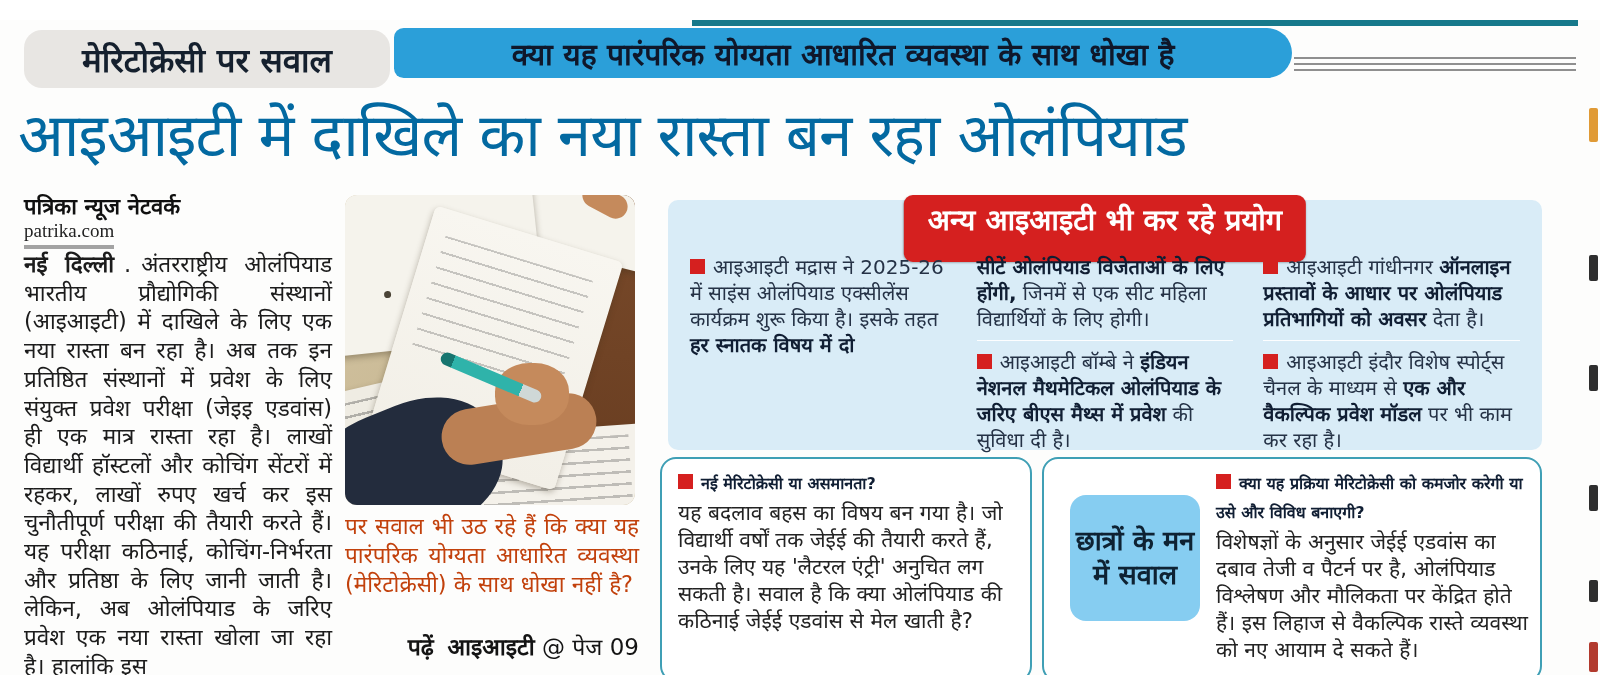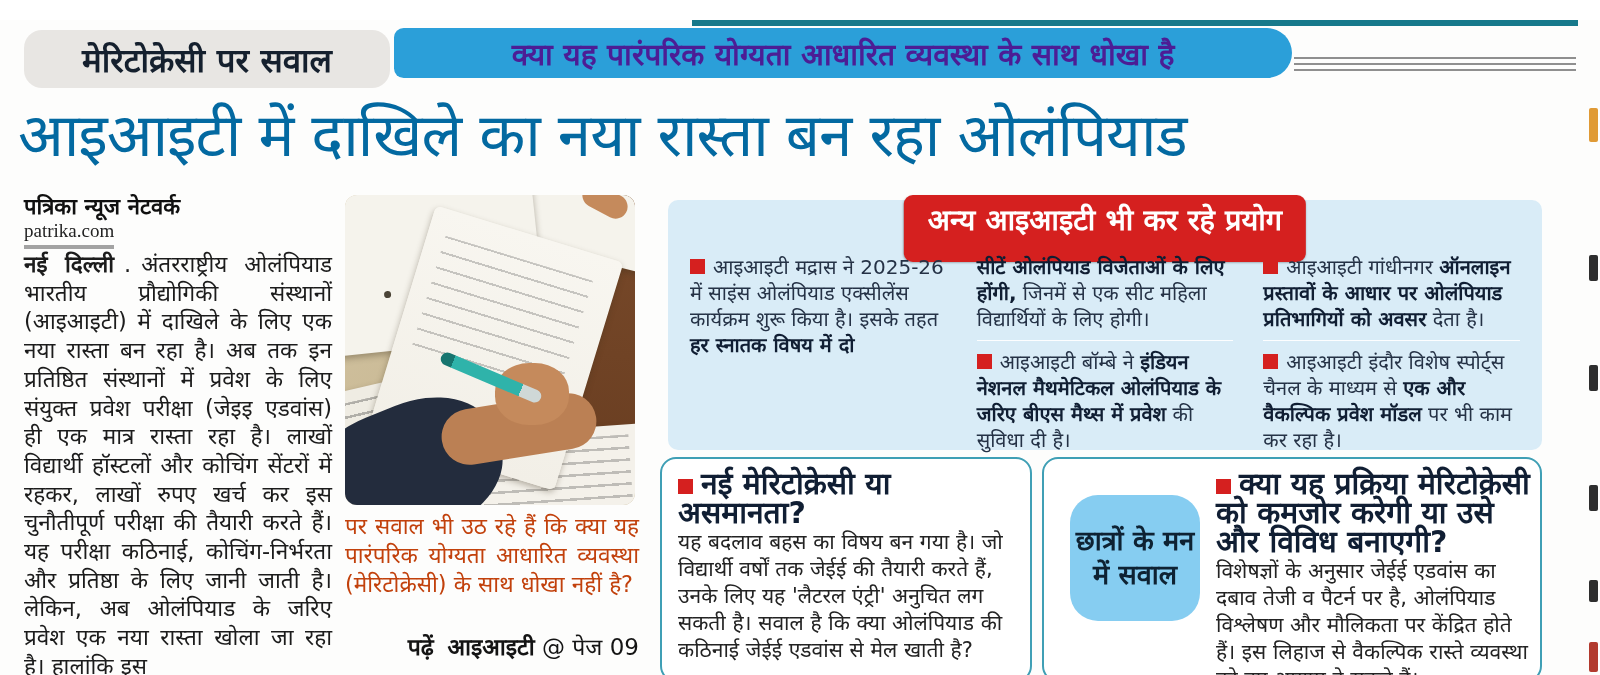--- a/index.html
+++ b/index.html
@@ -11,21 +11,21 @@
   body{font-family:"DejaVu Sans","Liberation Sans",sans-serif;color:#1b1b1b;}
   .page{position:relative;width:1600px;height:675px;background:#fdfdfc;overflow:hidden;margin-top:20px;}
 
   
   .top-teal-bar{position:absolute;left:692px;top:0;width:886px;height:6px;background:var(--teal-bar);}
   .kicker{position:absolute;left:24px;top:10px;width:366px;height:58px;background:var(--kicker-bg);
     border-radius:18px;display:flex;align-items:center;justify-content:center;
     font-size:33px;font-weight:bold;color:#15202e;white-space:nowrap;overflow:hidden;}
   .strap{position:absolute;left:394px;top:8px;width:898px;height:50px;background:var(--strap-bg);
     border-radius:10px 26px 26px 10px;display:flex;align-items:center;justify-content:center;
-    font-size:30px;font-weight:bold;color:#4c1d95;white-space:nowrap;overflow:hidden;}
+    font-size:30px;font-weight:bold;color:#0f172a;white-space:nowrap;overflow:hidden;}
   .rules{position:absolute;left:1294px;top:37px;width:282px;}
   .rules i{display:block;height:2px;background:#8f8f8f;margin-bottom:4px;}
   .headline{position:absolute;left:18px;top:72px;width:1336px;height:96px;
     font-size:60px;font-weight:400;color:#0369a1;letter-spacing:-1px;white-space:nowrap;overflow:hidden;}
 
   
   .edge-strip{position:absolute;right:0;top:0;width:13px;height:675px;overflow:hidden;}
   .edge-strip i{position:absolute;left:2px;width:9px;border-radius:2px;background:#2e2e2e;}
   .edge-strip i.f1{top:88px;height:34px;background:#e09a35;}
   .edge-strip i.f2{top:235px;height:26px;}
@@ -86,24 +86,24 @@
     grid-template-columns:1fr 1fr 1fr;column-gap:30px;}
   .panel-item{font-size:20px;line-height:26px;color:#253246;}
   .panel-item + .panel-item{margin-top:8px;padding-top:8px;border-top:1.5px solid rgba(255,255,255,.95);}
   .bullet{display:inline-block;width:15px;height:15px;background:var(--red-accent);margin-right:8px;}
   .seg .b{font-weight:bold;color:#101e33;}
 
   
   .qbox{position:absolute;background:#fff;border:2.5px solid var(--box-border);border-radius:16px;}
   .qbox-left{left:660px;top:437px;width:372px;height:225px;padding:10px 16px 8px;}
   .qbox-right{left:1042px;top:437px;width:500px;height:225px;}
-  .q-head{font-size:30px;font-weight:bold;color:#12202c;line-height:29px;}
+  .q-head{font-size:16px;font-weight:bold;color:#12202c;line-height:29px;}
   .q-body{font-size:21px;line-height:27px;color:#232323;text-align:left;margin-top:2px;}
   .student-label{position:absolute;left:26px;top:36px;width:130px;height:126px;background:var(--student-label-bg);
-    border-radius:28px;display:flex;align-items:center;justify-content:center;text-align:center;
+    border-radius:16px;display:flex;align-items:center;justify-content:center;text-align:center;
     font-size:27px;line-height:34px;font-weight:bold;color:#0e2233;padding:4px;}
   .qr-text{position:absolute;left:172px;top:10px;width:316px;}
 
   .bottom-bar{position:absolute;left:0;top:665px;width:1600px;height:10px;background:#d5d5d5;border-top:1px solid #a3a3a3;}
 </style>
 </head>
 <body>
 
 <div class="page">
 

